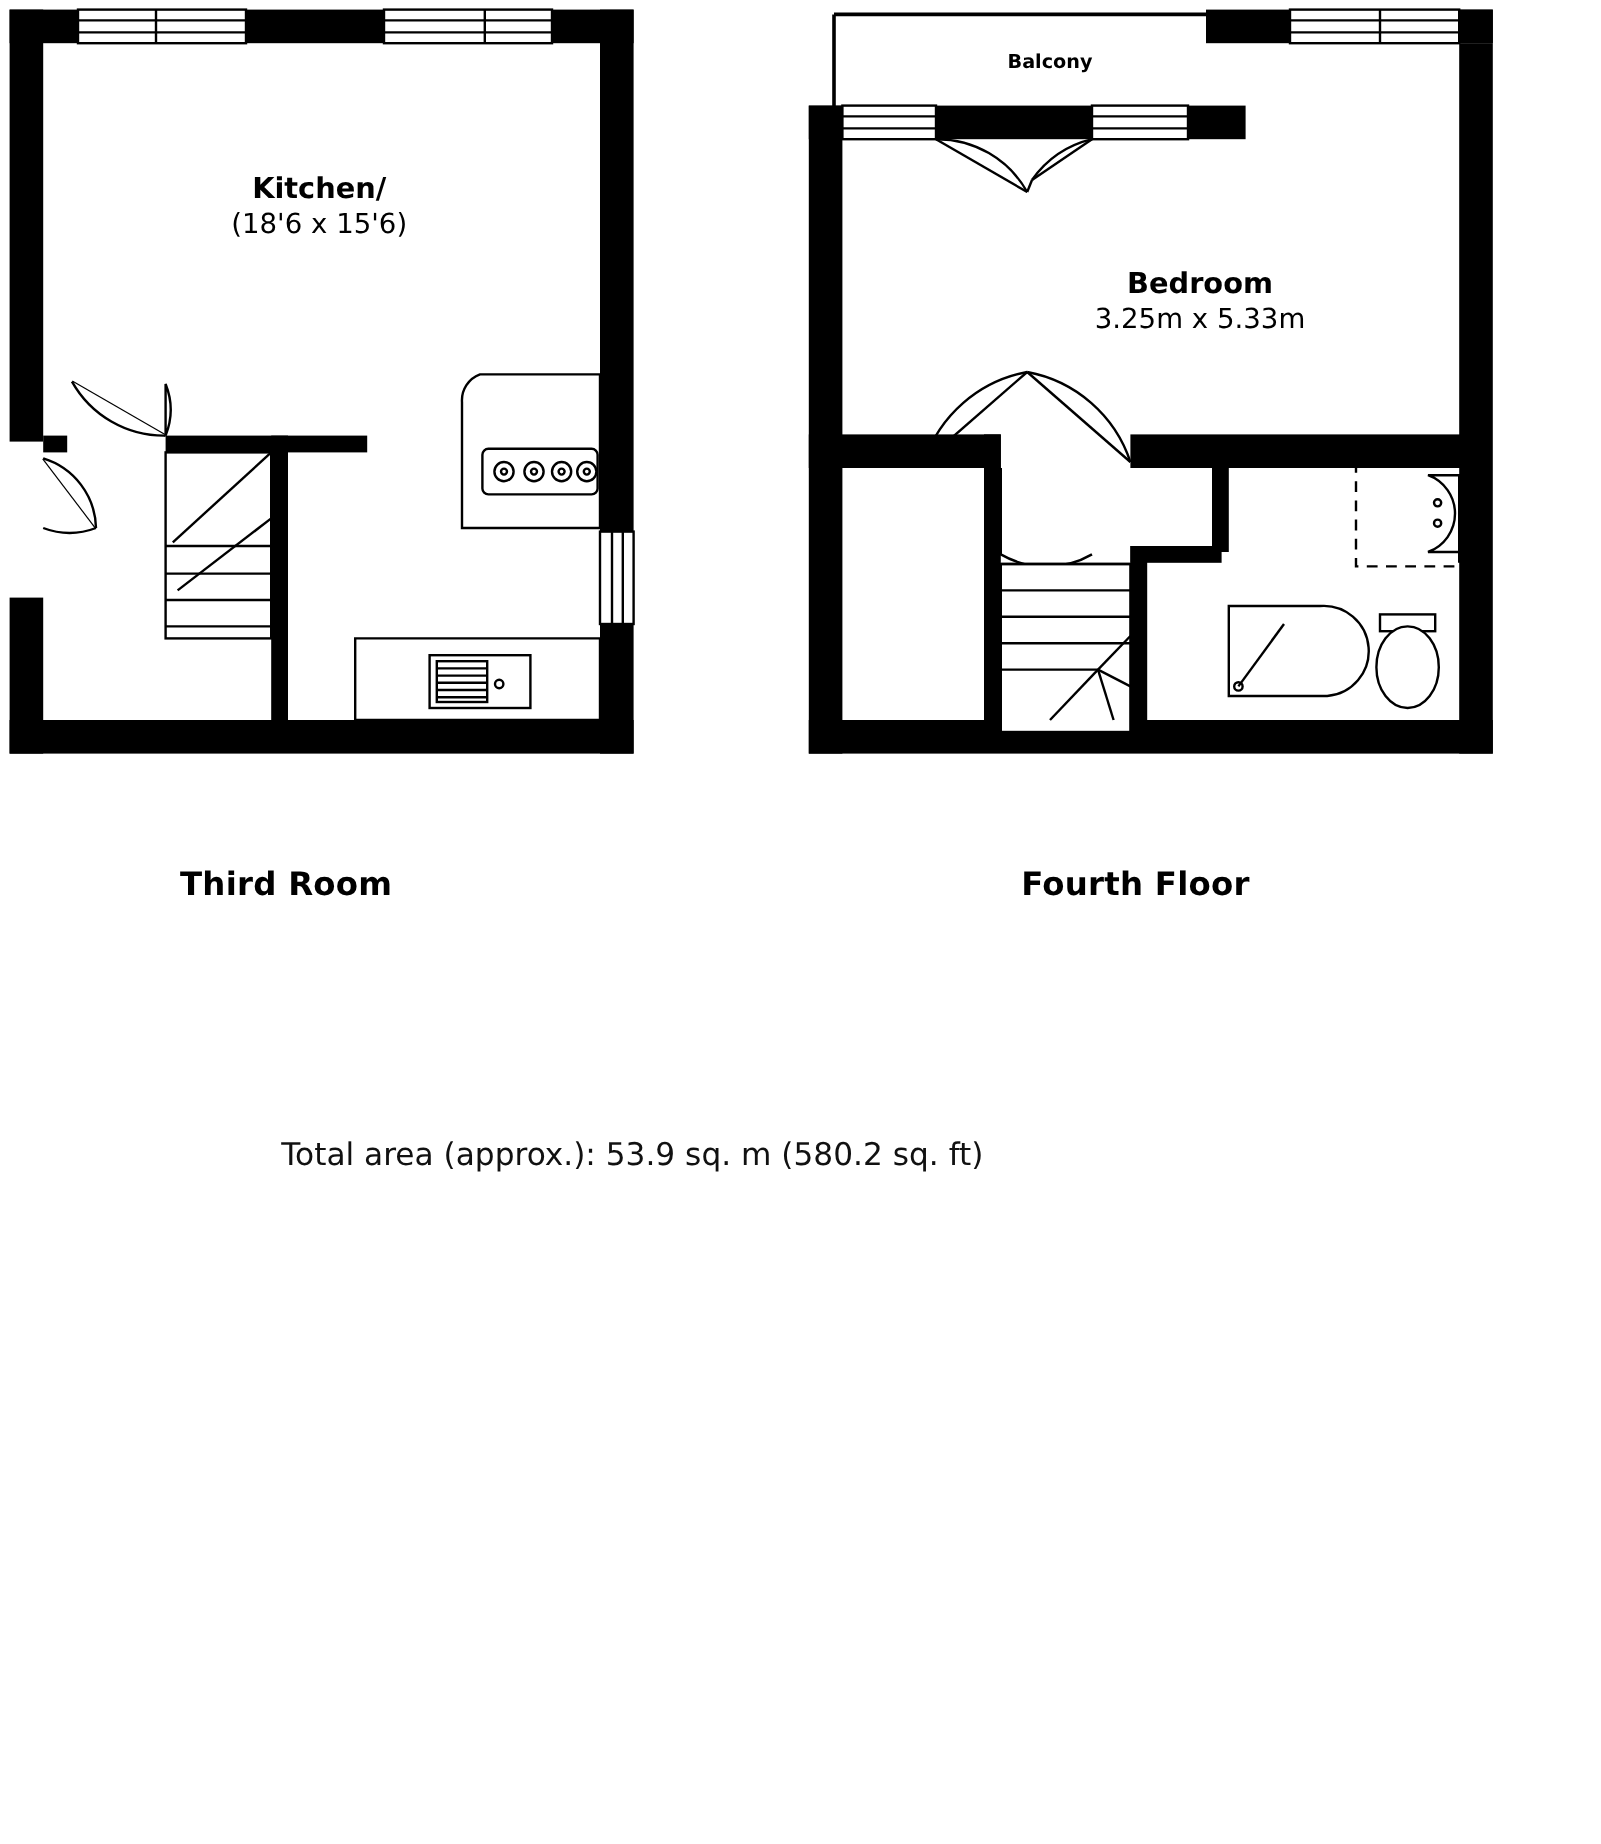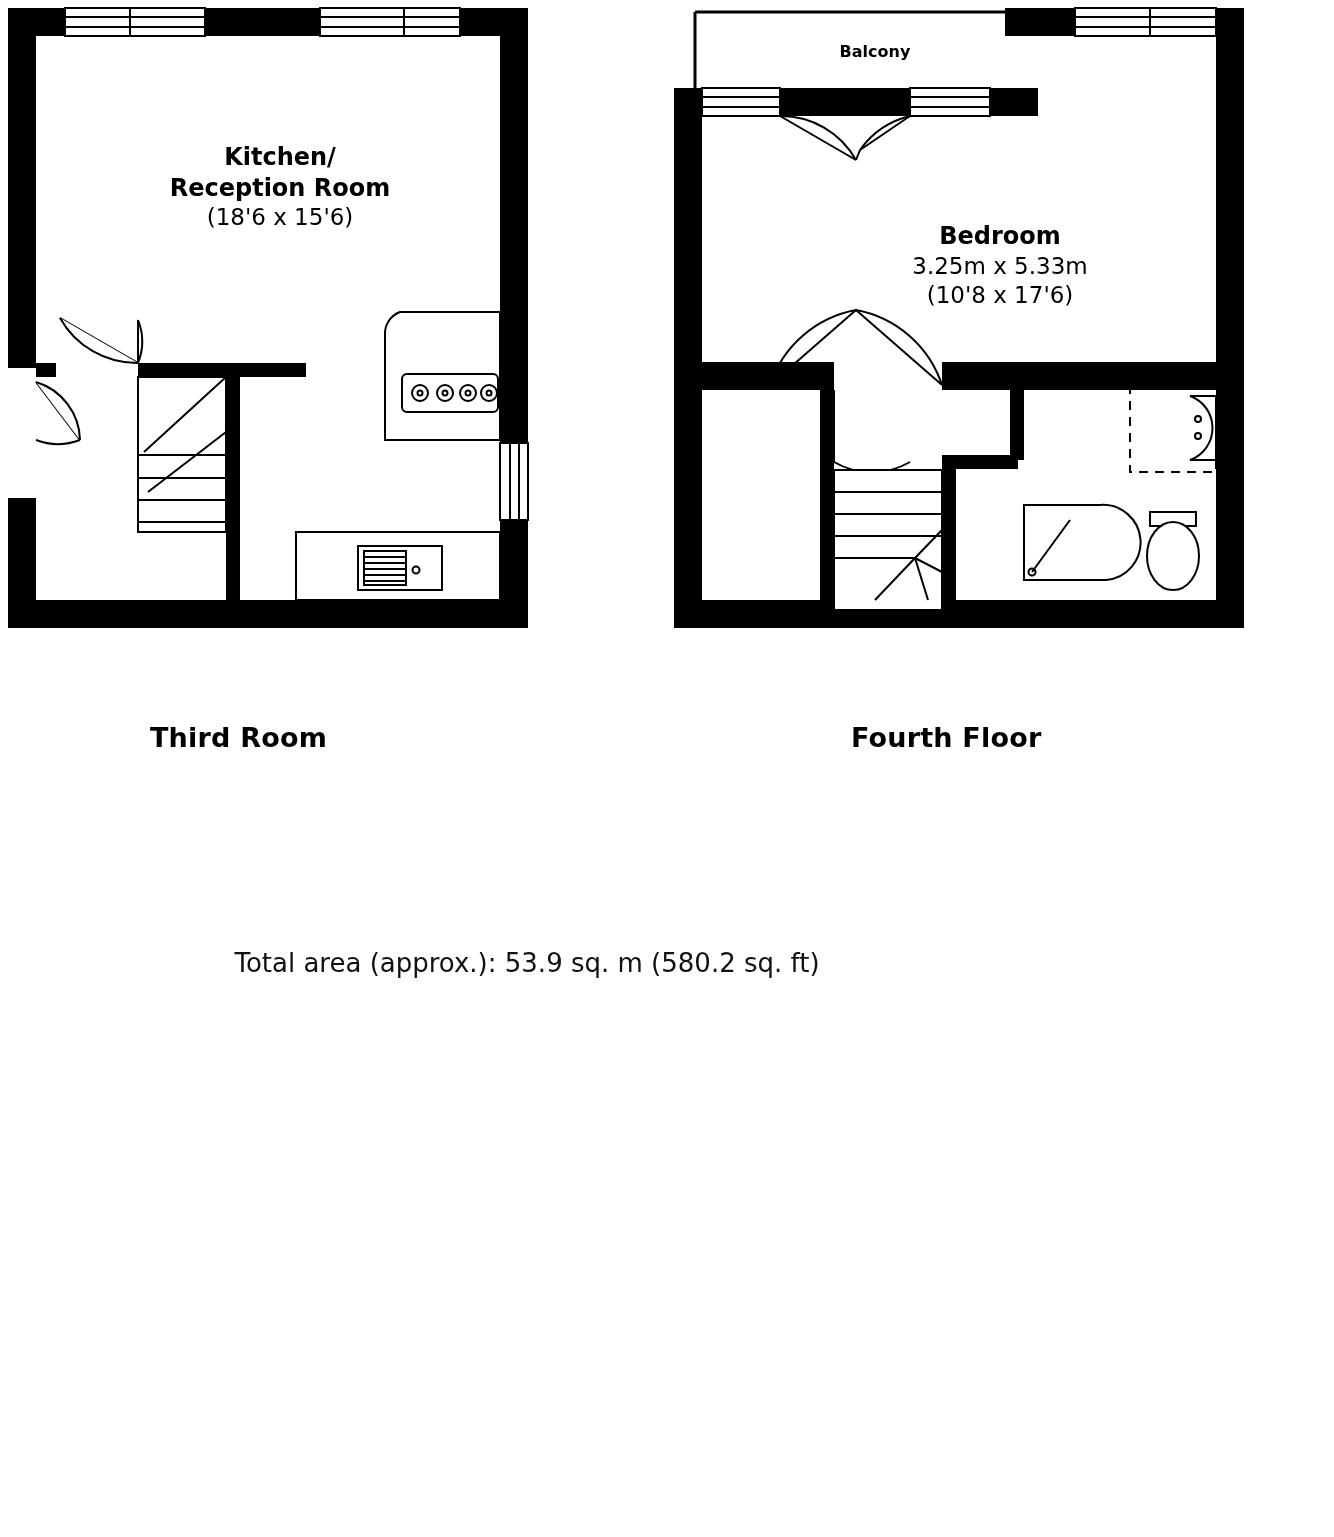--- a/index.html
+++ b/index.html
@@ -61,21 +61,21 @@
     display: block;
   }
   .room-label .dim {
     font-size: 23px;
     display: block;
   }
   .room-label .dimft {
     font-size: 23px;
     display: block;
   }
-  #label-kitchen { left: 110px; top: 142px; width: 340px; }
+  #label-kitchen { left: 96px; top: 142px; width: 340px; }
   #label-bedroom { left: 830px; top: 221px; width: 340px; }
   #label-balcony {
     left: 745px; top: 42px; width: 260px;
     text-align: center;
   }
   #label-balcony .name { font-size: 16px; font-weight: bold; }
 </style>
 </head>
 <body>
 
@@ -169,21 +169,20 @@
         <line x1="364" y1="569" x2="406" y2="569"></line>
         <line x1="364" y1="575" x2="406" y2="575"></line>
         <line x1="364" y1="581" x2="406" y2="581"></line>
         <circle cx="416" cy="570" r="3.5"></circle>
       </g>
     </svg>
   </div>
 
   <div class="room-label" id="label-kitchen">
     <span class="name">Kitchen/</span>
-    <span class="name">Reception Room</span>
     <span class="dimft">(18'6 x 15'6)</span>
   </div>
 
   <div class="plan" id="plan-fourth" style="left:660px; top:0px;">
     <svg width="620" height="660" viewBox="0 0 620 660" xmlns="http://www.w3.org/2000/svg">
 
       <g fill="none" stroke="#000000" stroke-width="3">
         <path d="M 35 12 L 35 100 M 35 12 L 345 12"></path>
       </g>
 
@@ -285,21 +284,20 @@
     </svg>
   </div>
 
   <div class="room-label" id="label-balcony">
     <span class="name">Balcony</span>
   </div>
 
   <div class="room-label" id="label-bedroom">
     <span class="name">Bedroom</span>
     <span class="dim">3.25m x 5.33m</span>
-    <span class="dimft">(10'8 x 17'6)</span>
   </div>
 
   <div class="floor-caption" id="caption-third">Third Room</div>
   <div class="floor-caption" id="caption-fourth">Fourth  Floor</div>
 
   <div class="total-area">Total area (approx.): 53.9 sq. m (580.2 sq. ft)</div>
 
 </div>
 
 </body></html>

